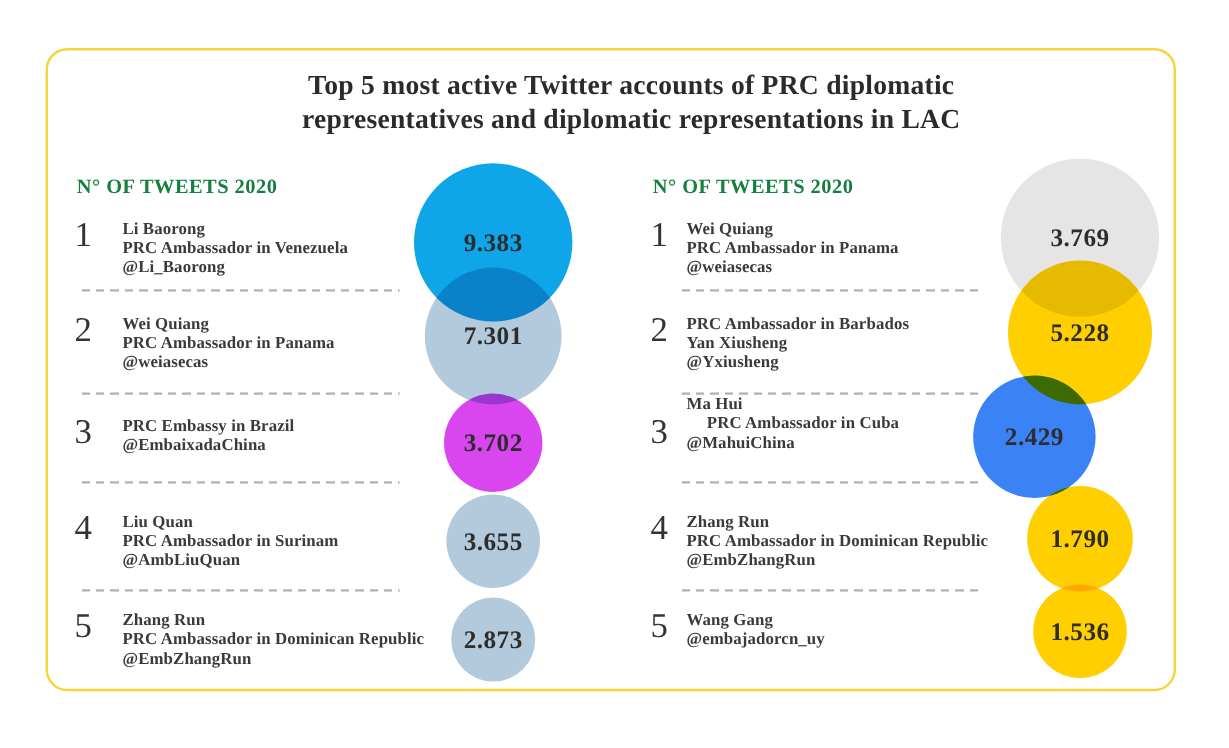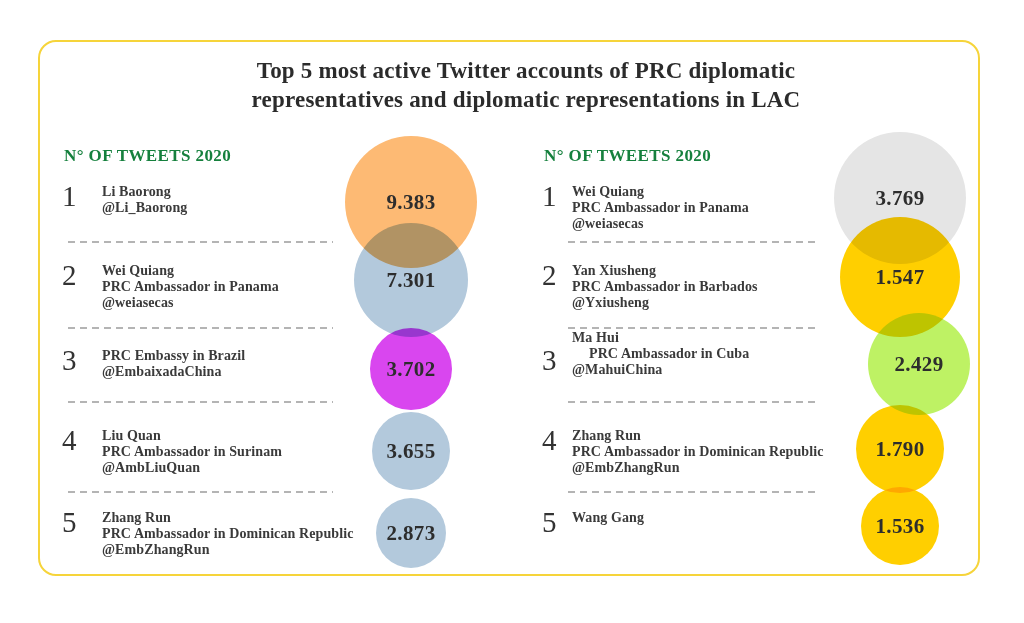--- a/index.html
+++ b/index.html
@@ -50,24 +50,25 @@
     <span>representatives and diplomatic representations in LAC</span>
   </div>
 
   <div class="col-header left">N° OF TWEETS 2020</div>
   <div class="col-header right">N° OF TWEETS 2020</div>
 
   <div id="dynamic-root">
       <div class="rank" style="left: 62px; top: 181px;">1</div>
       <div class="entry-text" style="left: 102px; top: 184px;">
         <div class="entry-line" style="position: static;">Li Baorong</div>
+        <div class="entry-line" style="position: static;">PRC Ambassador in Venezuela</div>
         <div class="entry-line" style="position: static;">@Li_Baorong</div>
       </div>
       <div class="separator" style="left: 68px; top: 241px; width: 265px; background-image: repeating-linear-gradient(90deg, rgb(180, 180, 180) 0px, rgb(180, 180, 180) 7px, transparent 7px, transparent 12px);"></div>
-      <div class="bubble" style="left: 345px; top: 136px; width: 132px; height: 132px; background: #fdba74;">
+      <div class="bubble" style="left: 345px; top: 136px; width: 132px; height: 132px; background: #0ea5e9;">
         <div class="bubble-value" style="position: static;">9.383</div>
       </div>
       <div class="rank" style="left: 62px; top: 260px;">2</div>
       <div class="entry-text" style="left: 102px; top: 263px;">
         <div class="entry-line" style="position: static;">Wei Quiang</div>
         <div class="entry-line" style="position: static;">PRC Ambassador in Panama</div>
         <div class="entry-line" style="position: static;">@weiasecas</div>
       </div>
       <div class="separator" style="left: 68px; top: 327px; width: 265px; background-image: repeating-linear-gradient(90deg, rgb(180, 180, 180) 0px, rgb(180, 180, 180) 7px, transparent 7px, transparent 12px);"></div>
       <div class="bubble" style="left: 354px; top: 223px; width: 114px; height: 114px; background: rgb(179, 201, 220); text-align: right;">
@@ -106,49 +107,50 @@
         <div class="entry-line" style="position: static;">Wei Quiang</div>
         <div class="entry-line" style="position: static;">PRC Ambassador in Panama</div>
         <div class="entry-line" style="position: static;">@weiasecas</div>
       </div>
       <div class="separator" style="left: 568px; top: 241px; width: 250px; background-image: repeating-linear-gradient(90deg, rgb(180, 180, 180) 0px, rgb(180, 180, 180) 7px, transparent 7px, transparent 12px);"></div>
       <div class="bubble" style="left: 834px; top: 132px; width: 132px; height: 132px; background: #e5e5e5;">
         <div class="bubble-value" style="position: static;">3.769</div>
       </div>
       <div class="rank" style="left: 542px; top: 260px;">2</div>
       <div class="entry-text" style="left: 572px; top: 263px;">
+        <div class="entry-line" style="position: static;">PRC Ambassador in Barbados</div>
         <div class="entry-line" style="position: static;">Yan Xiusheng</div>
-        <div class="entry-line" style="position: static;">PRC Ambassador in Barbados</div>
         <div class="entry-line" style="position: static;">@Yxiusheng</div>
       </div>
       <div class="separator" style="left: 568px; top: 327px; width: 250px; background-image: repeating-linear-gradient(90deg, rgb(180, 180, 180) 0px, rgb(180, 180, 180) 7px, transparent 7px, transparent 12px);"></div>
       <div class="bubble" style="left: 840px; top: 217px; width: 120px; height: 120px; background: rgb(255, 207, 0);">
-        <div class="bubble-value" style="position: static;">1.547</div>
+        <div class="bubble-value" style="position: static;">5.228</div>
       </div>
       <div class="rank" style="left: 542px; top: 345px;">3</div>
       <div class="entry-text" style="left: 572px; top: 330px;">
         <div class="entry-line" style="position: static;">Ma Hui</div>
         <div class="entry-line" style="position: static; margin-left: 17px;">PRC Ambassador in Cuba</div>
         <div class="entry-line" style="position: static;">@MahuiChina</div>
       </div>
       <div class="separator" style="left: 568px; top: 401px; width: 250px; background-image: repeating-linear-gradient(90deg, rgb(180, 180, 180) 0px, rgb(180, 180, 180) 7px, transparent 7px, transparent 12px);"></div>
-      <div class="bubble" style="left: 868px; top: 313px; width: 102px; height: 102px; background: #bef264;">
+      <div class="bubble" style="left: 811px; top: 313px; width: 102px; height: 102px; background: #3b82f6;">
         <div class="bubble-value" style="position: static;">2.429</div>
       </div>
       <div class="rank" style="left: 542px; top: 425px;">4</div>
       <div class="entry-text" style="left: 572px; top: 428px;">
         <div class="entry-line" style="position: static;">Zhang Run</div>
         <div class="entry-line" style="position: static;">PRC Ambassador in Dominican Republic</div>
         <div class="entry-line" style="position: static;">@EmbZhangRun</div>
       </div>
       <div class="separator" style="left: 568px; top: 491px; width: 250px; background-image: repeating-linear-gradient(90deg, rgb(180, 180, 180) 0px, rgb(180, 180, 180) 7px, transparent 7px, transparent 12px);"></div>
       <div class="bubble" style="left: 856px; top: 405px; width: 88px; height: 88px; background: rgb(255, 207, 0);">
         <div class="bubble-value" style="position: static;">1.790</div>
       </div>
       <div class="rank" style="left: 542px; top: 507px;">5</div>
       <div class="entry-text" style="left: 572px; top: 510px;">
         <div class="entry-line" style="position: static;">Wang Gang</div>
+        <div class="entry-line" style="position: static;">@embajadorcn_uy</div>
       </div>
       <div class="bubble" style="left: 861px; top: 487px; width: 78px; height: 78px; background: rgb(255, 207, 0);">
         <div class="bubble-value" style="position: static;">1.536</div>
       </div>
     </div>
 </div>
 
 </body></html>

